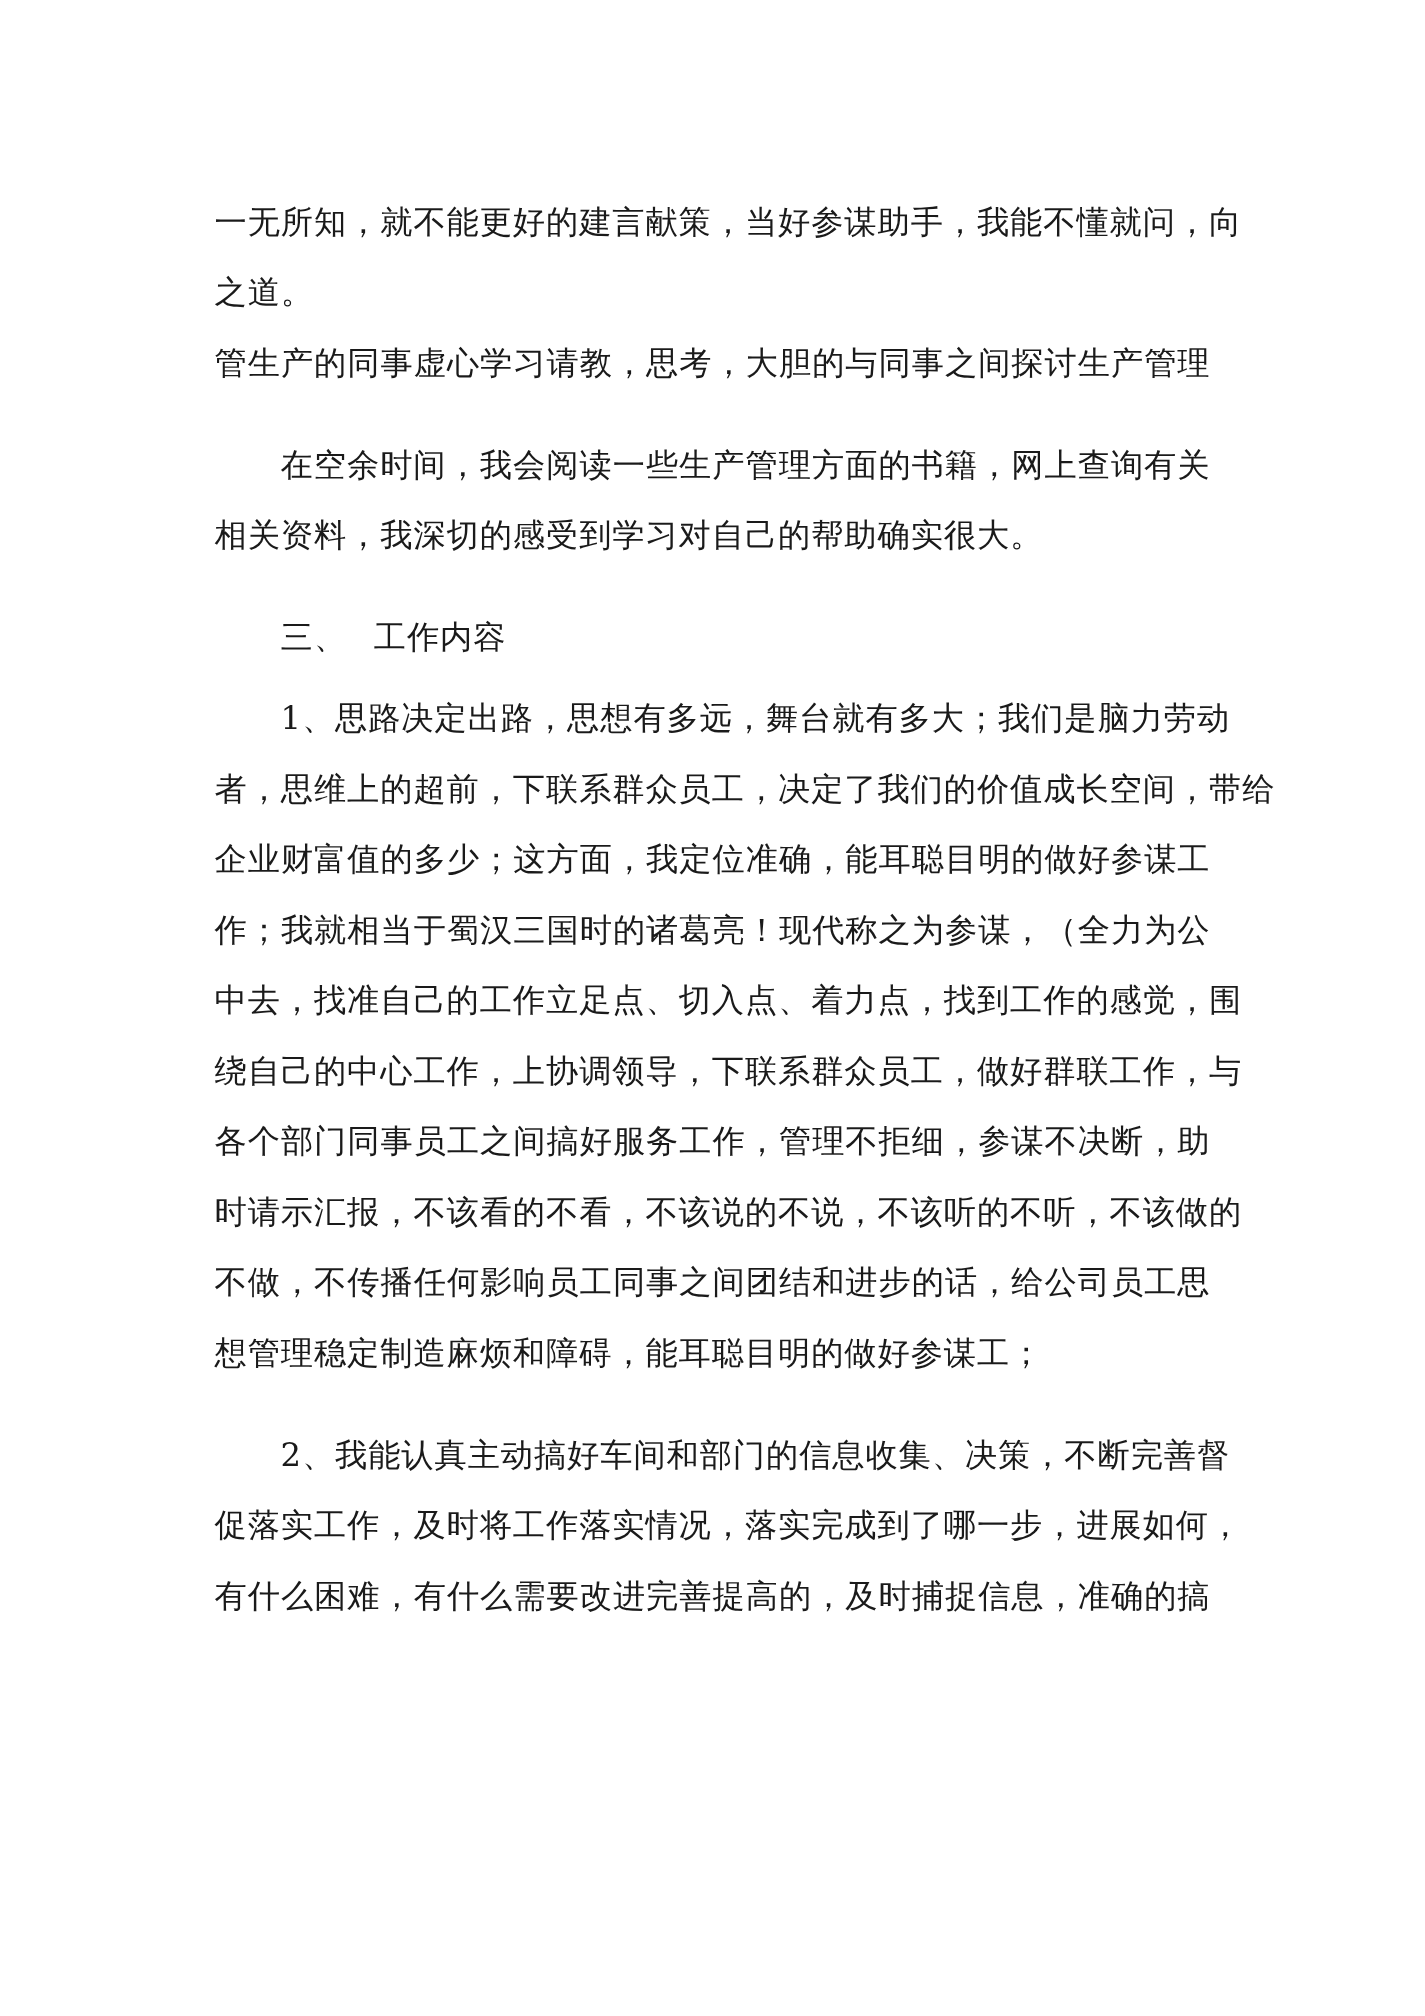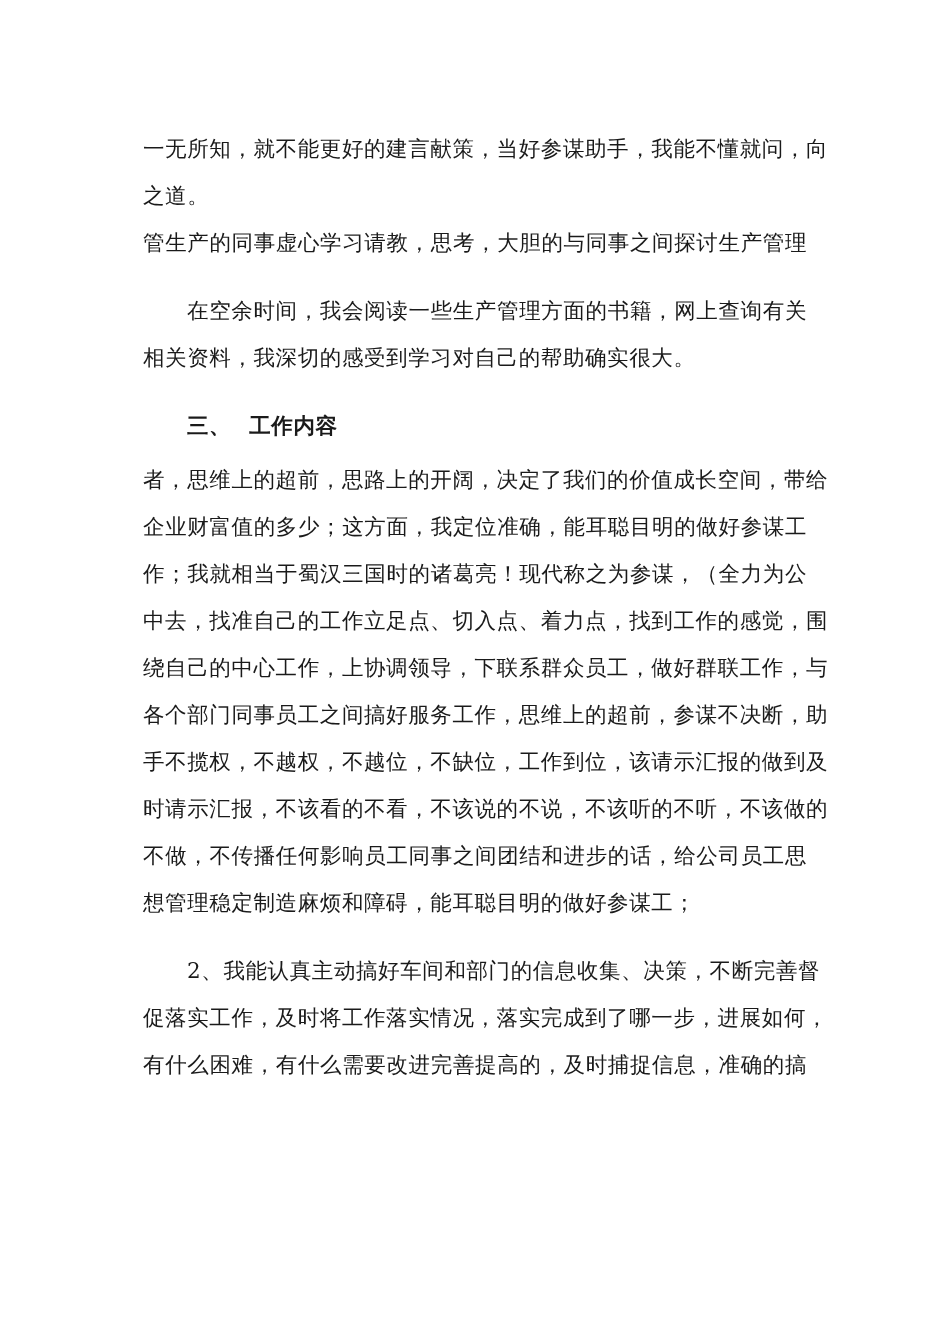--- a/index.html
+++ b/index.html
@@ -37,21 +37,20 @@
       text-align: justify;
       text-justify: inter-character;
       word-break: break-all;
     }
     .heading {
       margin: 0 0 7px 0;
       font-size: 21.5px;
       line-height: 47px;
       letter-spacing: 0.6px;
       padding-left: 44px;
-      font-weight: bold;
     }
     .heading .num {
       display: inline-block;
       margin-right: 18px;
     }
     .line {
       display: block;
       white-space: nowrap;
       text-align-last: justify;
     }
@@ -77,27 +76,27 @@
     <div class="para">
       <span class="line first-indent">在空余时间，我会阅读一些生产管理方面的书籍，网上查询有关</span>
       <span class="line last">相关资料，我深切的感受到学习对自己的帮助确实很大。</span>
     </div>
 
     <div class="heading">
       <span class="num">三、</span><span>工作内容</span>
     </div>
 
     <div class="para">
-      <span class="line">者，思维上的超前，思路上的开阔，决定了我们的价值成长空间，带给</span>
+      <span class="line first-indent">1、思路决定出路，思想有多远，舞台就有多大；我们是脑力劳动</span>
+      <span class="line">者，思维上的超前，下联系群众员工，决定了我们的价值成长空间，带给</span>
       <span class="line">企业财富值的多少；这方面，我定位准确，能耳聪目明的做好参谋工</span>
       <span class="line">作；我就相当于蜀汉三国时的诸葛亮！现代称之为参谋，（全力为公</span>
       <span class="line">中去，找准自己的工作立足点、切入点、着力点，找到工作的感觉，围</span>
       <span class="line">绕自己的中心工作，上协调领导，下联系群众员工，做好群联工作，与</span>
-      <span class="line">各个部门同事员工之间搞好服务工作，思维上的超前，参谋不决断，助</span>
-      <span class="line">手不揽权，不越权，不越位，不缺位，工作到位，该请示汇报的做到及</span>
+      <span class="line">各个部门同事员工之间搞好服务工作，管理不拒细，参谋不决断，助</span>
       <span class="line">时请示汇报，不该看的不看，不该说的不说，不该听的不听，不该做的</span>
       <span class="line">不做，不传播任何影响员工同事之间团结和进步的话，给公司员工思</span>
       <span class="line last">想管理稳定制造麻烦和障碍，能耳聪目明的做好参谋工；</span>
     </div>
 
     <div class="para">
       <span class="line first-indent">2、我能认真主动搞好车间和部门的信息收集、决策，不断完善督</span>
       <span class="line">促落实工作，及时将工作落实情况，落实完成到了哪一步，进展如何，</span>
       <span class="line">有什么困难，有什么需要改进完善提高的，及时捕捉信息，准确的搞</span>
     </div>

